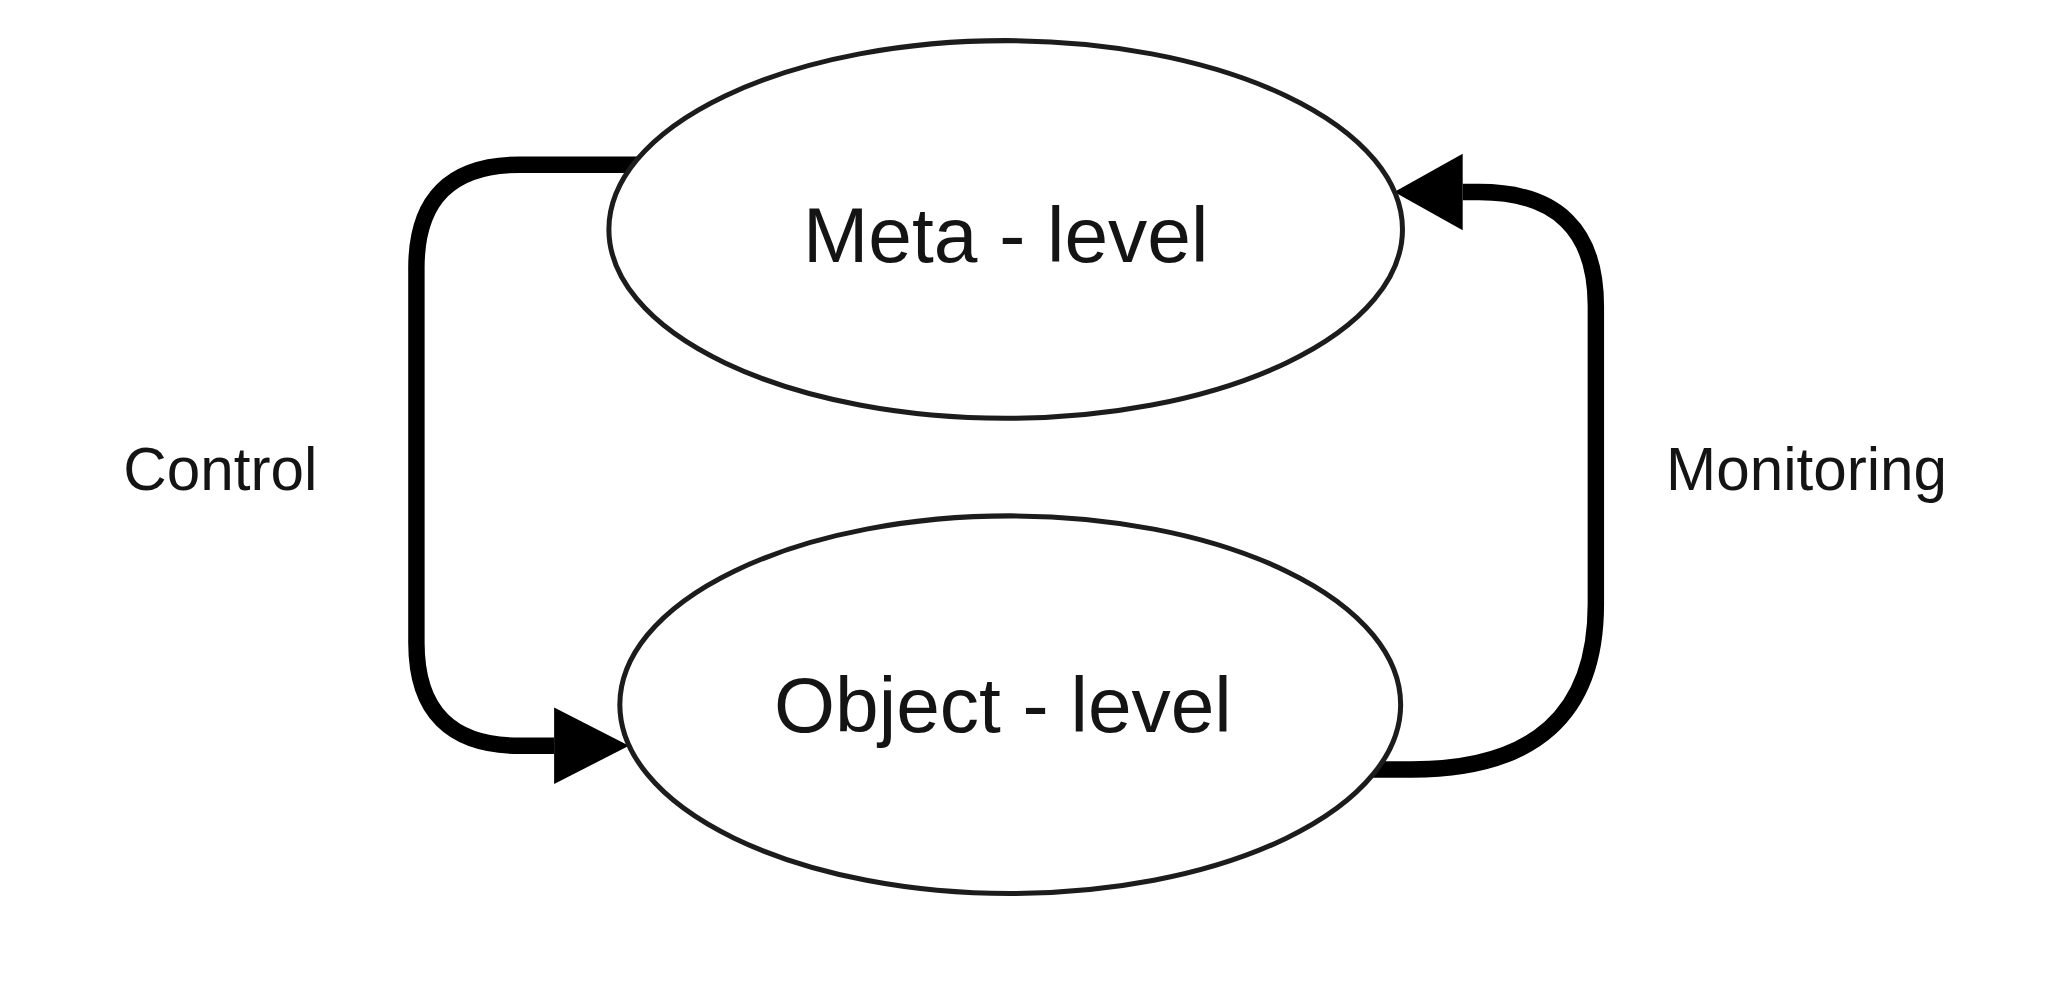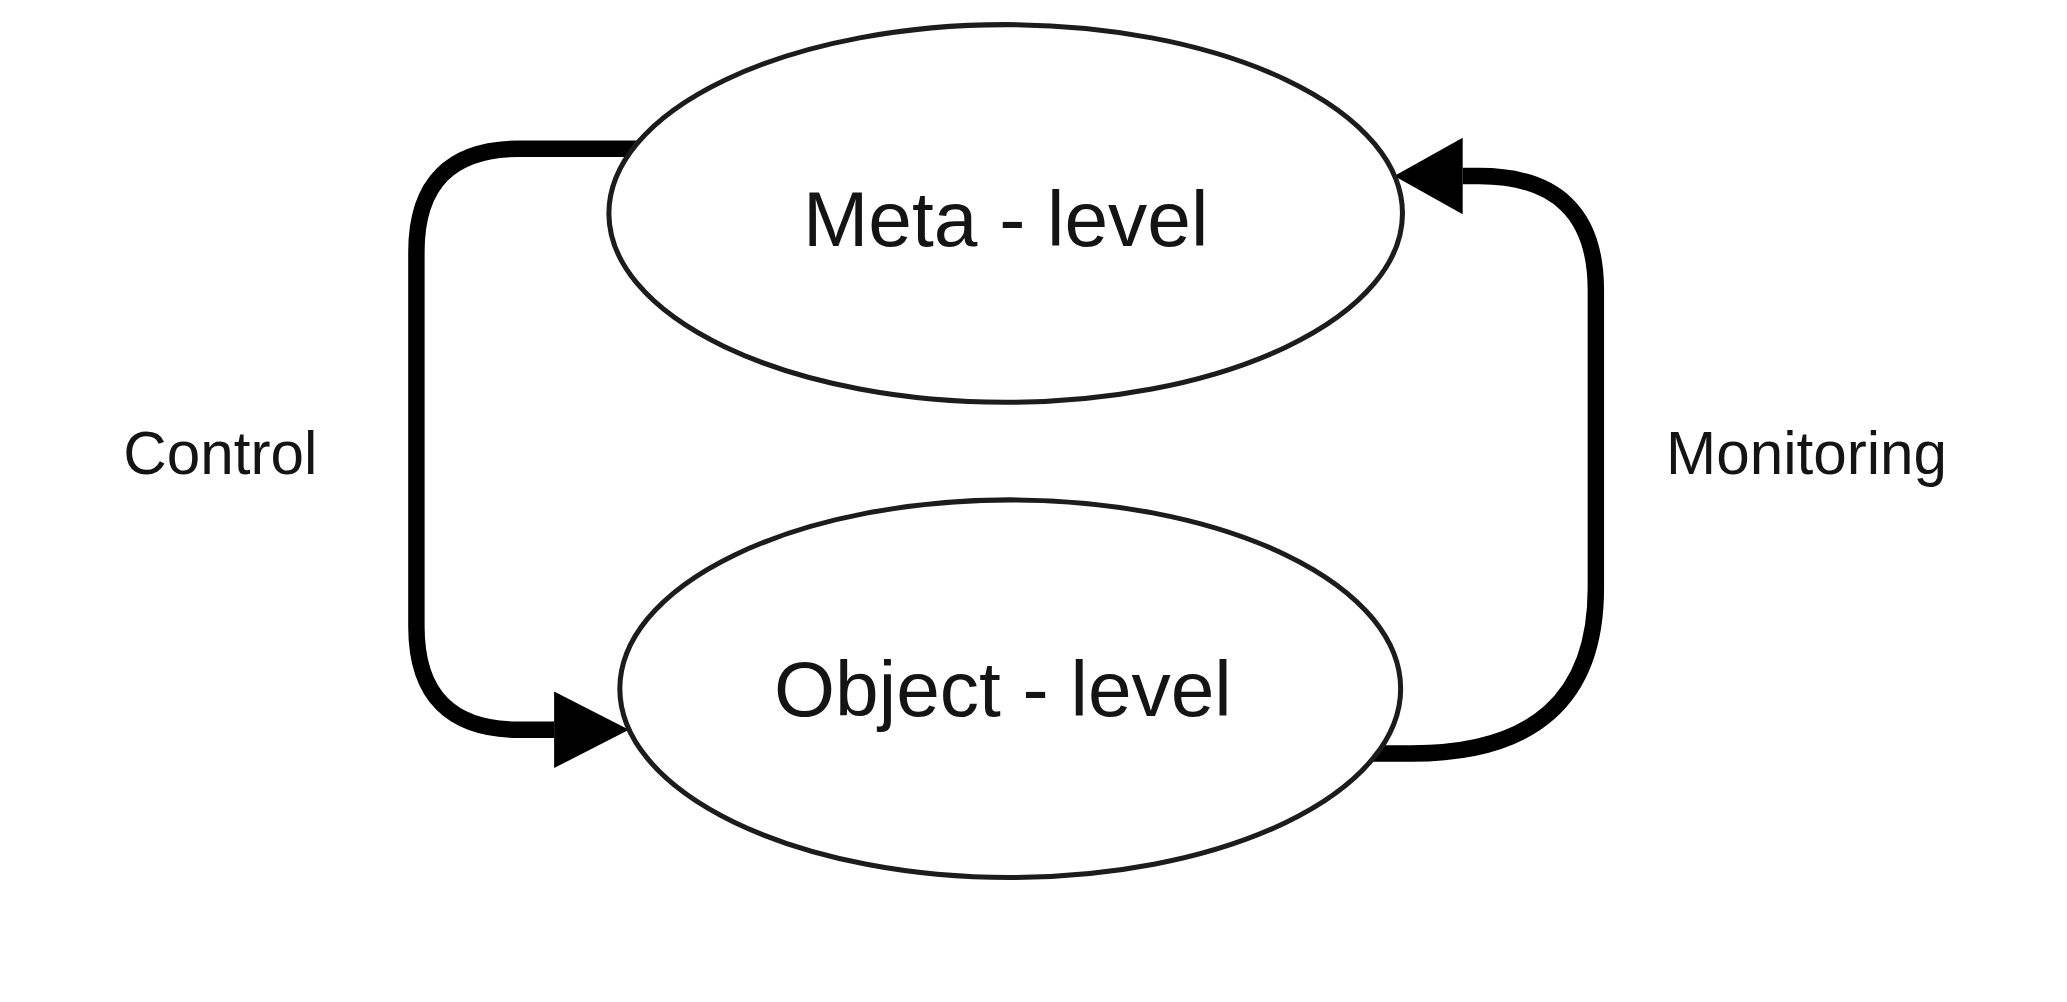--- a/index.html
+++ b/index.html
@@ -5,20 +5,21 @@
   html, body {
     margin: 0;
     padding: 0;
     background: #ffffff;
   }
   .stage {
     width: 2067px;
     height: 914px;
     background: #ffffff;
     overflow: hidden;
+    margin-top: 16px;
   }
   .stage svg {
     display: block;
     width: 100%;
     height: 100%;
   }
   .node-label {
     font-family: "Liberation Sans", sans-serif;
     font-size: 86px;
     letter-spacing: 0px;

